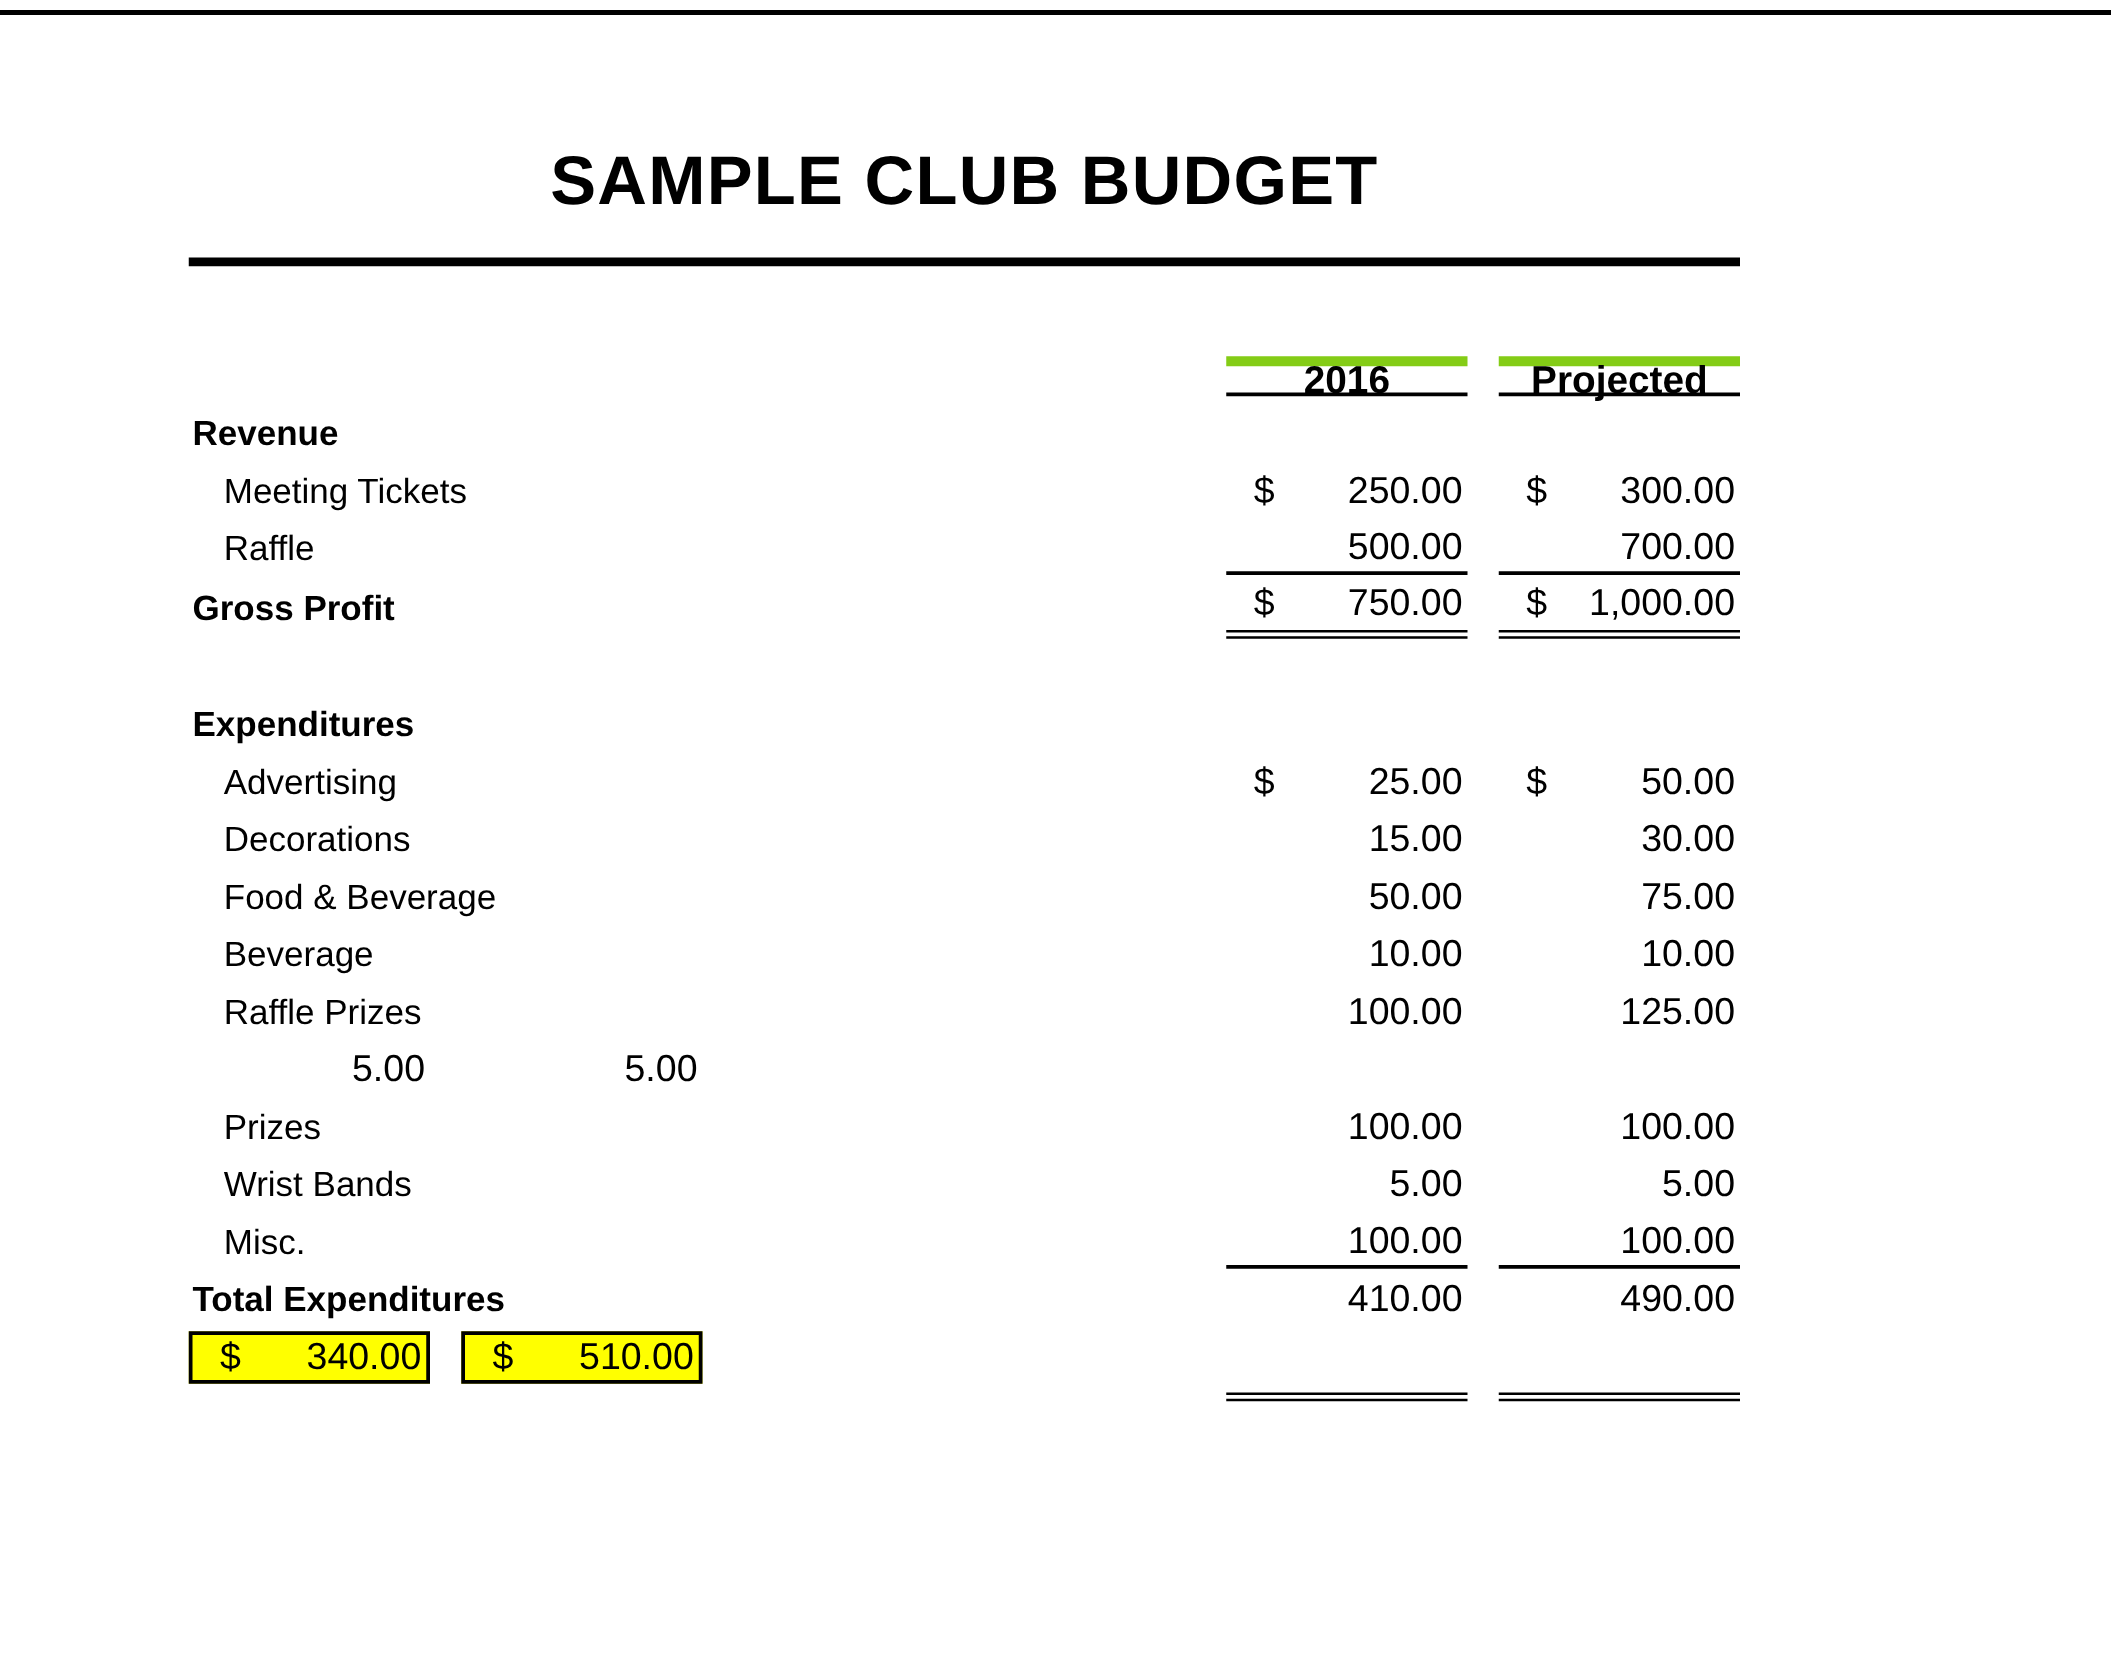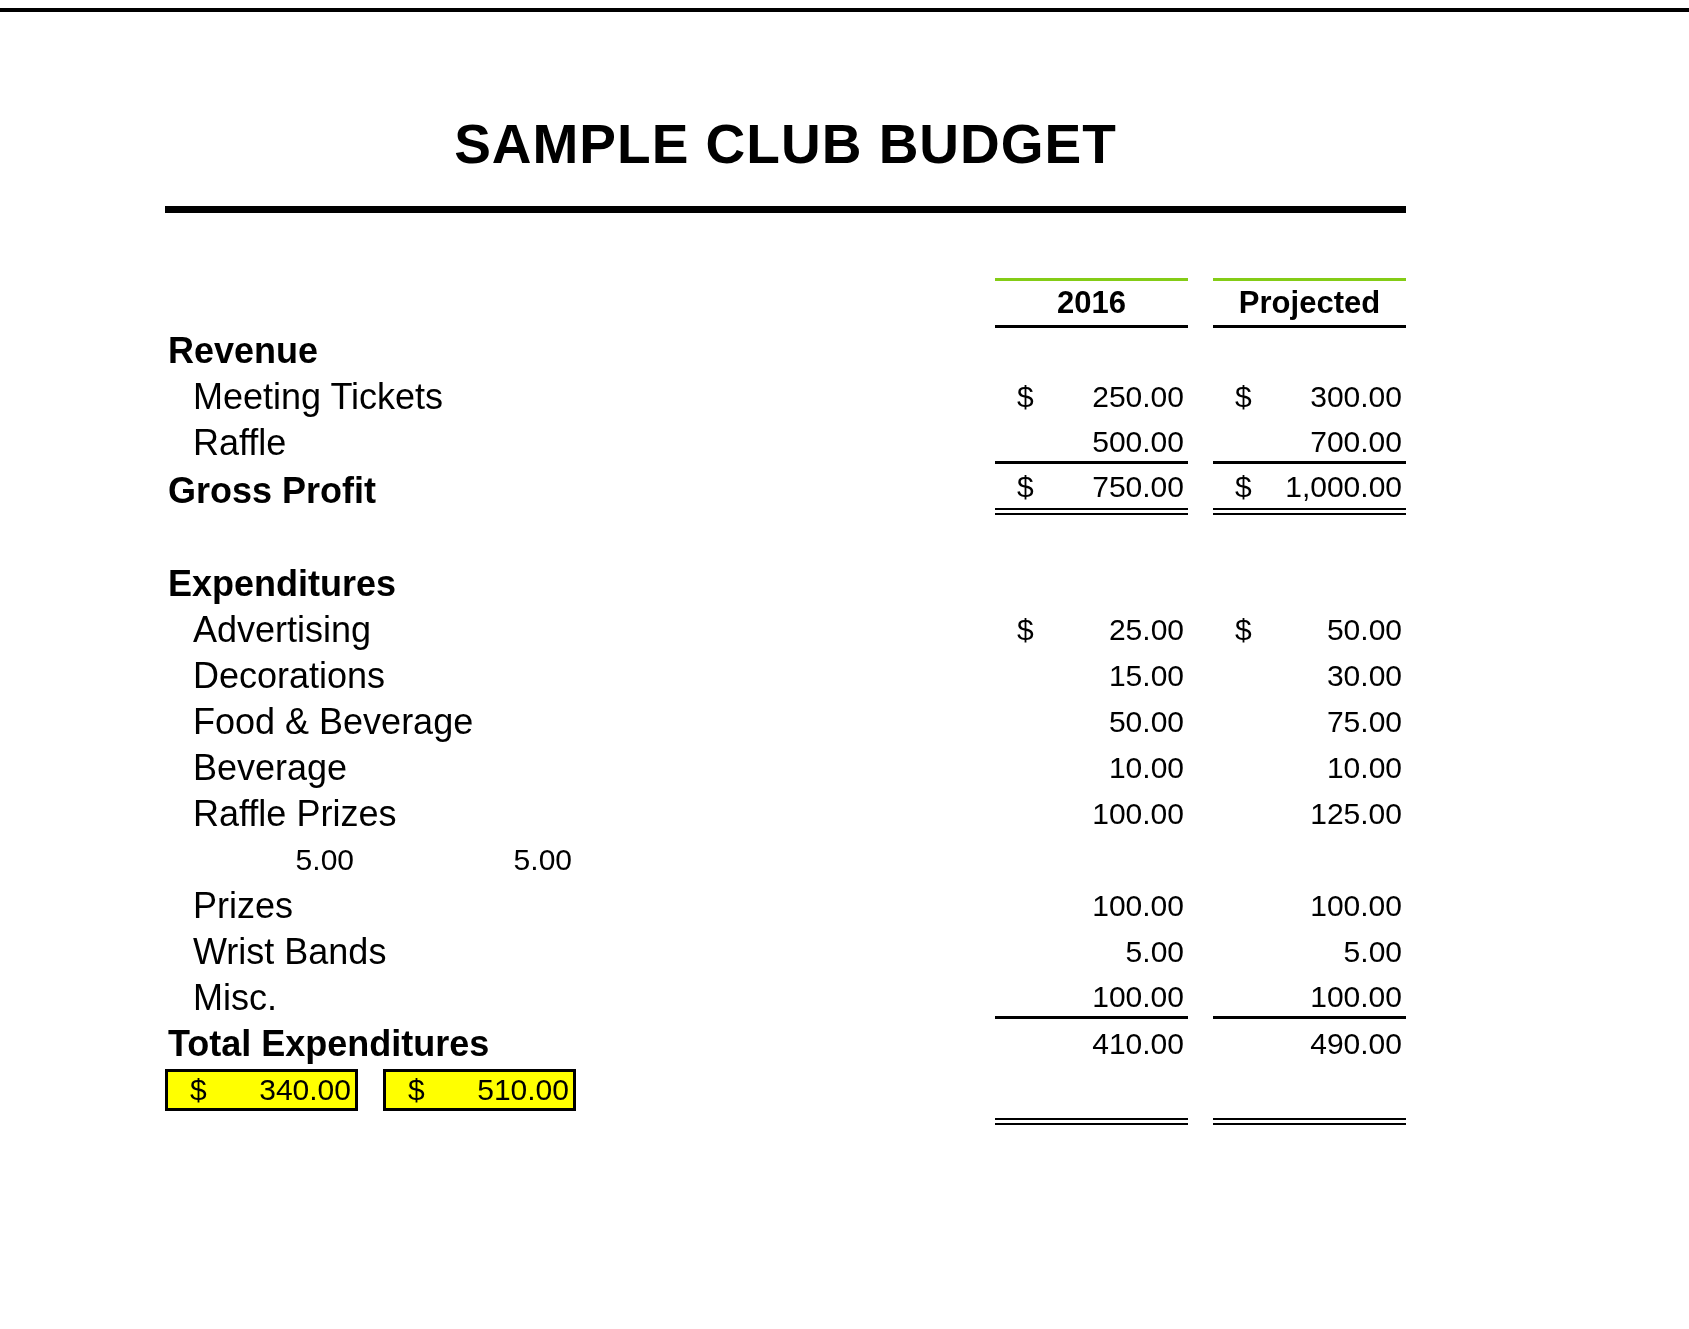--- a/index.html
+++ b/index.html
@@ -6,40 +6,40 @@
   html, body { margin: 0; padding: 0; background: #ffffff; }
   body {
     width: 1689px; height: 1329px;
     font-family: "Liberation Sans", sans-serif;
     color: #000; position: relative; overflow: hidden;
   }
   .top-edge {
     position: absolute; top: 8px; left: 0; width: 1689px; height: 4px;
     background: #000;
   }
-  .content { position: absolute; left: 165px; top: 0; width: 1241px; }
+  .content { position: absolute; left: 151px; top: 0; width: 1241px; }
   .title {
     text-align: center; font-weight: bold; font-size: 55px;
     letter-spacing: 1px; margin: 112px 0 0 0;
   }
   .title-rule { height: 7px; background: #000; margin-top: 30px; }
   .table { margin-top: 65px; }
   .row { display: flex; align-items: center; min-height: 46px; }
-  .label-cell { flex: 1; font-size: 36px; padding-left: 28px; white-space: nowrap; }
+  .label-cell { flex: 1; font-size: 28px; padding-left: 28px; white-space: nowrap; }
   .label-cell.section { padding-left: 3px; font-weight: bold; }
   .val-cell {
     width: 193px; height: 42px; font-size: 30px;
     display: flex; justify-content: space-between; align-items: center;
     padding: 2px 4px 2px 22px;
   }
   .val-cell.col2 { margin-left: 25px; }
   .header-cell {
     font-weight: bold; font-size: 31px; justify-content: center;
-    padding: 2px 4px; height: 50px;
-    border-top: 3px solid #84cc16; border-bottom: 3px solid #000;
+    padding: 2px 4px; height: 32px;
+    border-top: 8px solid #84cc16; border-bottom: 3px solid #000;
   }
   .rule-bottom { border-bottom: 3px solid #000; }
   .dbl-bottom { border-bottom: 7px double #000; height: 49px; }
   .net { background: #FFFF00; border: 3px solid #000; }
   .underline-row { min-height: 16px; align-items: flex-start; }
   .uline { width: 193px; height: 0; border-bottom: 7px double #000; margin-top: 5px; }
   .uline.col2 { margin-left: 25px; }
   .spacer { height: 46px; }
   .cur, .amt { display: inline-block; }
 </style>

